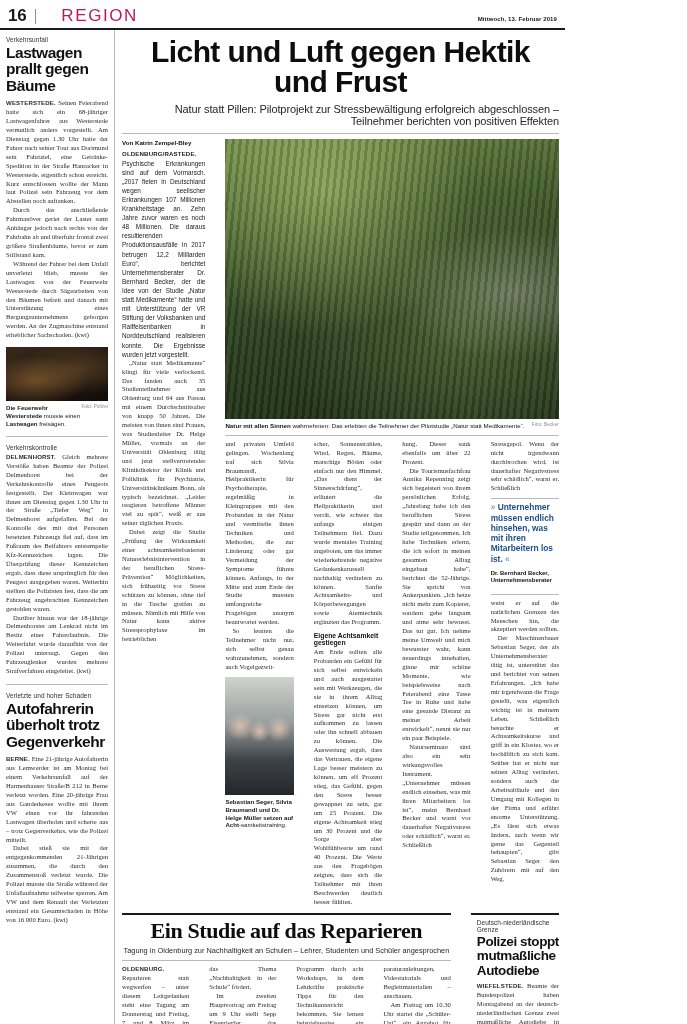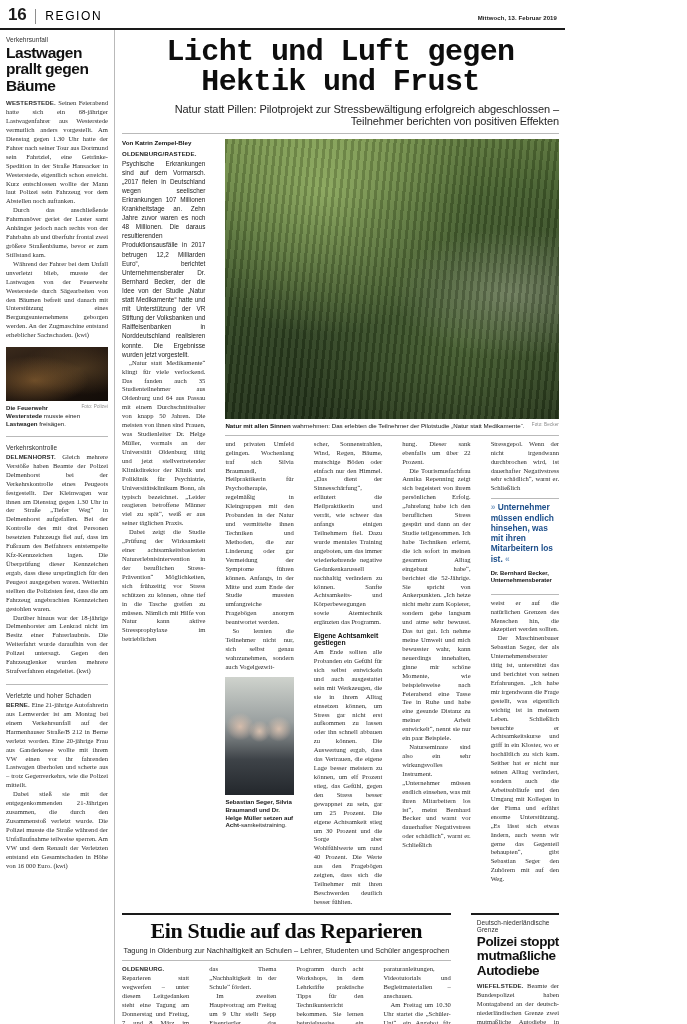--- a/index.html
+++ b/index.html
@@ -35,24 +35,25 @@
     line-height: 1;
   }
   .folio-rule {
     width: 1px;
     height: 15px;
     background: #8e8e8e;
     margin: 0 9px;
     align-self: center;
   }
   .section-name {
-    font-size: 12px;
+    font-size: 17px;
     font-weight: 400;
     letter-spacing: 1.6px;
-    color: #000000;
+    color: #be185d;
+    margin-left: 16px;
   }
   .issue-date {
     margin-left: auto;
     font-size: 6px;
     font-weight: bold;
     color: #1a1a1a;
     letter-spacing: 0.1px;
   }
 
   
@@ -137,21 +138,21 @@
     letter-spacing: 0.1px;
   }
   .rule-thin {
     border: 0;
     border-top: 0.6px solid #b9b9b9;
     margin: 8px 0 7px 0;
   }
 
   
   .main-headline {
-    font-family: Liberation Mono, monospace;
+    font-family: Liberation Sans, sans-serif;
     font-size: 30px;
     font-weight: bold;
     line-height: 1;
     text-align: center;
     letter-spacing: -0.6px;
     margin: 3px 0 6px 0;
     color: #0d0d0d;
   }
   .main-subhead {
     font-size: 11px;
@@ -317,20 +318,21 @@
       <div>
         <p class="kicker">Verkehrskontrolle</p>
         <p class="body-text"><span class="dateline">DELMENHORST.</span><span> Gleich mehrere Verstöße haben Beamte der Polizei Delmenhorst bei der Verkehrskontrolle eines Peugeots festgestellt. Der Kleinwagen war ihnen am Dienstag gegen 1.30 Uhr in der Straße „Tiefer Weg“ in Delmenhorst aufgefallen. Bei der Kontrolle des mit drei Personen besetzten Fahrzeugs fiel auf, dass im Fußraum des Beifahrers entstempelte Kfz-Kennzeichen lagen. Die Überprüfung dieser Kennzeichen ergab, dass diese ursprünglich für den Peugeot ausgegeben waren. Weiterhin stellten die Polizisten fest, dass die am Fahrzeug angebrachten Kennzeichen gestohlen waren.</span></p>
         <p class="body-text para-indent">Darüber hinaus war der 18-jährige Delmenhorster am Lenkrad nicht im Besitz einer Fahrerlaubnis. Die Weiterfahrt wurde daraufhin von der Polizei untersagt. Gegen den Fahrzeuglenker wurden mehrere Strafverfahren eingeleitet. (kwi)</p>
       </div>
 
       <hr class="rule-thin">
 
       <div>
         <p class="kicker">Verletzte und hoher Schaden</p>
+        <h2 class="hl-rail">Autofahrerin überholt trotz Gegenverkehr</h2>
         <p class="body-text"><span class="dateline">BERNE.</span><span> Eine 21-jährige Autofahrerin aus Lemwerder ist am Montag bei einem Verkehrsunfall auf der Harmenhauser Straße/B 212 in Berne verletzt worden. Eine 20-jährige Frau aus Ganderkesee wollte mit ihrem VW einen vor ihr fahrenden Lastwagen überholen und scherte aus – trotz Gegenverkehrs, wie die Polizei mitteilt.</span></p>
         <p class="body-text para-indent">Dabei stieß sie mit der entgegenkommenden 21-Jährigen zusammen, die durch den Zusammenstoß verletzt wurde. Die Polizei musste die Straße während der Unfallaufnahme teilweise sperren. Am VW und dem Renault der Verletzten entstand ein Gesamtschaden in Höhe von 16 000 Euro. (kwi)</p>
       </div>
     </div>
 
     <div class="col-main">
 
       <h1 class="main-headline">Licht und Luft gegen Hektik und Frust</h1>
       <p class="main-subhead">Natur statt Pillen: Pilotprojekt zur Stressbewältigung erfolgreich abgeschlossen – Teilnehmer berichten von positiven Effekten</p>
       <hr class="rule-top-story">

